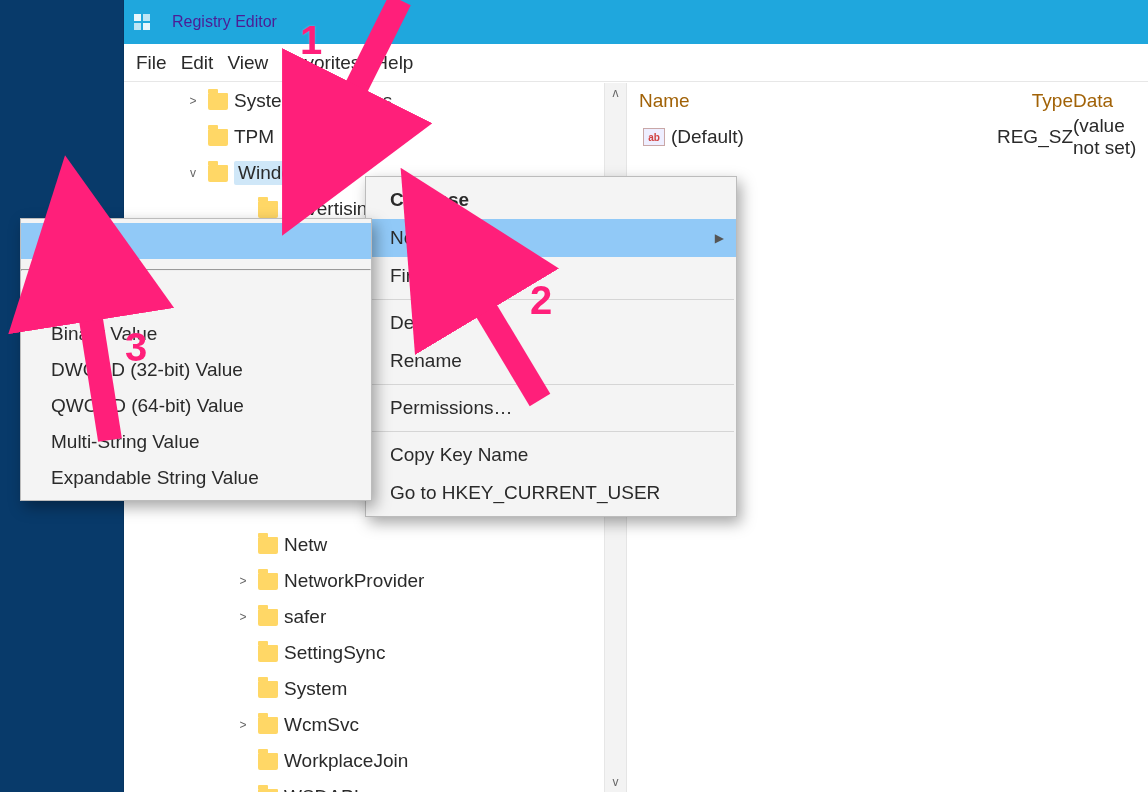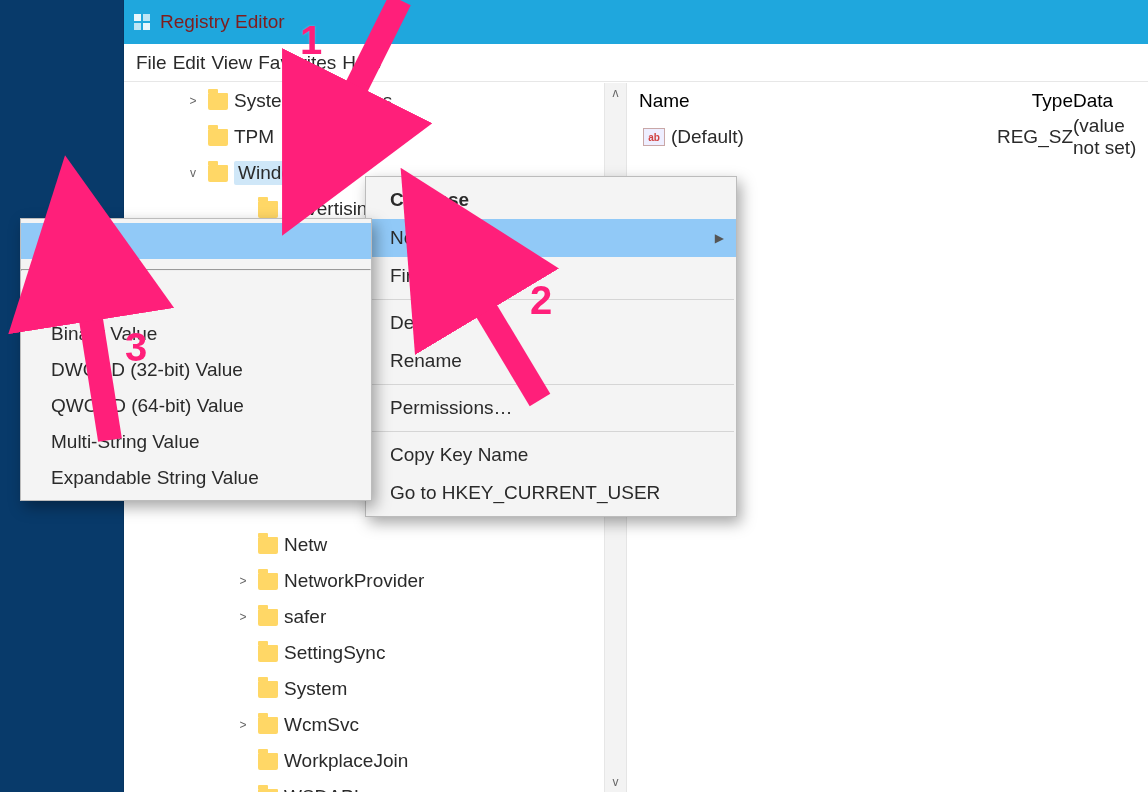--- a/index.html
+++ b/index.html
@@ -19,37 +19,37 @@
     left: 124px;
     top: 0;
     width: 1024px;
     height: 792px;
     background: #ffffff;
     box-shadow: 0 0 0 1px rgba(0,0,0,0.08);
   }
   .titlebar {
     height: 44px;
     background: #1fa7dd;
-    color: #7f1d1d;
+    color: #4c1d95;
     display: flex;
     align-items: center;
     padding-left: 8px;
-    gap: 8px;
-    font-size: 19px;
+    gap: 20px;
+    font-size: 16px;
   }
   .titlebar .appicon {
     width: 20px;
     height: 20px;
     display: inline-block;
   }
   .menubar {
     height: 37px;
     display: flex;
     align-items: center;
-    gap: 6px;
+    gap: 14px;
     padding: 0 12px;
     color: #2a2a2a;
     font-size: 19px;
     border-bottom: 1px solid #e7e7e7;
   }
   .menubar span { cursor: default; }
   .divider {
     position: absolute;
     left: 502px;
     top: 83px;
@@ -131,21 +131,21 @@
     position: absolute;
     left: 503px;
     top: 83px;
     right: 0;
     bottom: 0;
   }
   .cols {
     display: flex;
     height: 36px;
     align-items: center;
-    color: #000000;
+    color: #a16207;
   }
   .col-name { width: 216px; padding-left: 12px; }
   .col-type { width: 218px; text-align: right; }
   .col-data { flex: 1; }
   .row {
     display: flex;
     align-items: center;
     height: 36px;
   }
   .strval {

